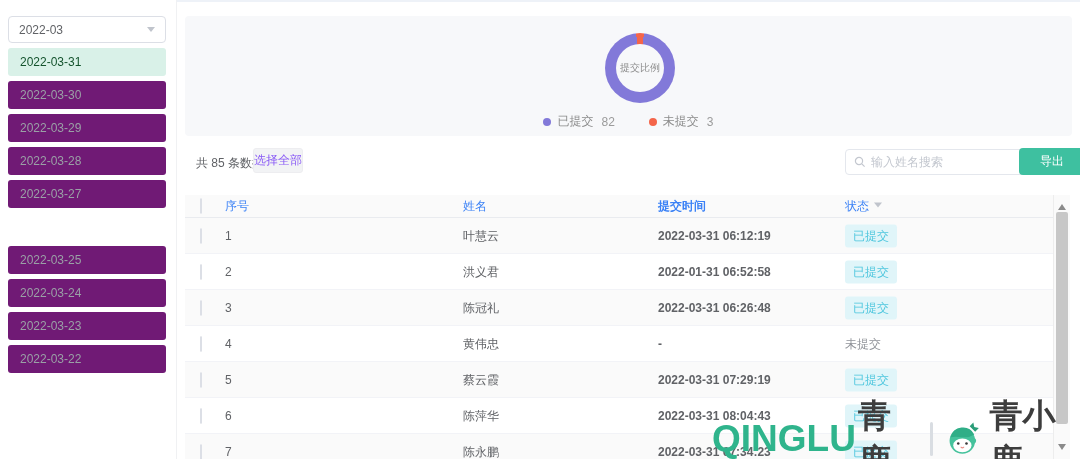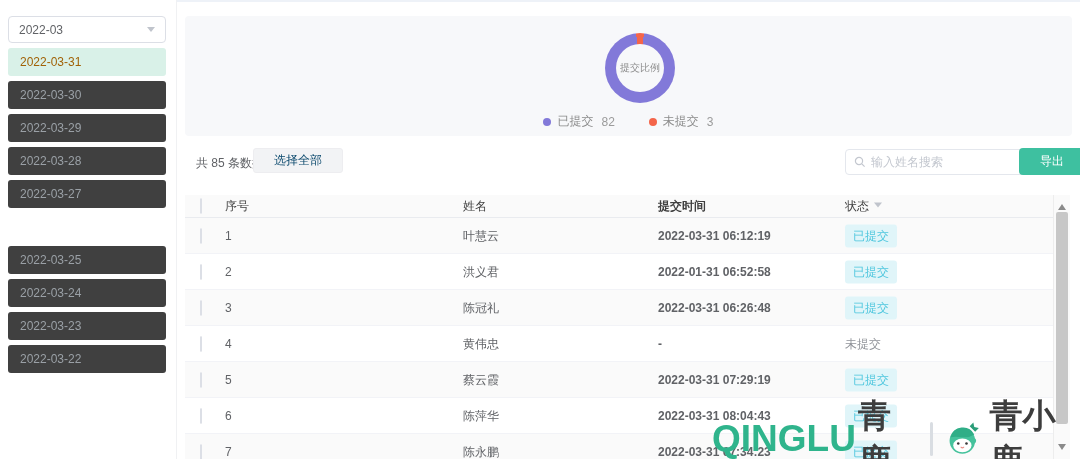--- a/index.html
+++ b/index.html
@@ -8,50 +8,50 @@
   #app { position:relative; width:1080px; height:459px; background:#fff; overflow:hidden; font-size:12px; color:#606266; }
   #top-strip { position:absolute; left:0; top:0; width:1080px; height:2px; background:#eef2f8; }
 
   
   #sidebar { position:absolute; left:0; top:0; width:177px; height:459px; background:#fff; border-right:1px solid #f0f1f3; }
   .month-select { position:absolute; left:8px; top:16px; width:158px; height:27px; border:1px solid #dcdfe6;
     border-radius:4px; background:#fff; display:flex; align-items:center; padding:0 10px; cursor:pointer; }
   .month-select .val { flex:1; color:#606266; font-size:12px; }
   .chevron { width:0; height:0; border:4px solid transparent; border-top:5px solid #c0c4cc; margin-top:4px; }
   .date-item { position:absolute; left:8px; width:158px; height:28px; line-height:28px; padding-left:12px;
-    border-radius:3px; background:#404040; color:#9aa0a6; font-size:12px; cursor:pointer; }
-  .date-item.selected { background:#d9f1e8; color:#a16207; }
+    border-radius:3px; background:#701a75; color:#9aa0a6; font-size:12px; cursor:pointer; }
+  .date-item.selected { background:#d9f1e8; color:#14532d; }
 
   
   #chart-panel { position:absolute; left:185px; top:16px; width:887px; height:120px; background:#f7f8fa; border-radius:4px; }
   #donut { position:absolute; left:420px; top:17px; width:70px; height:70px; border-radius:50%; }
   #donut .hole { position:absolute; inset:11px; background:#f7f8fa; border-radius:50%;
     display:flex; align-items:center; justify-content:center; }
   #donut .hole span { font-size:10px; color:#8c8c8c; }
   #legend { position:absolute; left:0; top:97px; width:887px; display:flex; justify-content:center; gap:34px; }
   .legend-item { display:flex; align-items:center; gap:6px; color:#8c8c8c; font-size:12px; cursor:pointer; }
   .legend-dot { width:8px; height:8px; border-radius:50%; display:inline-block; }
   .legend-val { margin-left:2px; color:#9b9b9b; }
 
   
   #total-text { position:absolute; left:196px; top:155px; color:#606266; }
-  #select-all { position:absolute; left:253px; top:148px; height:25px; padding:0 20px; background:#f2f3f5;
-    border:1px solid #ededf0; border-radius:3px; color:#0c4a6e; font-size:12px; line-height:23px; cursor:pointer; }
+  #select-all { position:absolute; left:253px; top:148px; height:25px; padding:0 0; background:#f2f3f5;
+    border:1px solid #ededf0; border-radius:3px; color:#8b5cf6; font-size:12px; line-height:23px; cursor:pointer; }
   #search-box { position:absolute; left:845px; top:149px; width:184px; height:26px; border:1px solid #e4e7ed;
     border-radius:4px; background:#fff; display:flex; align-items:center; padding:0 8px; gap:5px; }
   #search-box svg { flex:none; }
   #search-box input { border:none; outline:none; width:100%; font-size:12px; color:#606266;
     font-family:"Liberation Sans", sans-serif; background:transparent; }
   #search-box input::placeholder { color:#c3c7cf; }
   #export-btn { position:absolute; left:1019px; top:148px; width:66px; height:27px; background:#3ec0a0; color:#fff;
     border:none; border-radius:4px; font-size:12px; cursor:pointer; font-family:"Liberation Sans", sans-serif; }
 
   
   #table { position:absolute; left:185px; top:195px; width:868px; height:264px; overflow:hidden; background:#fff; }
-  .t-header { position:relative; height:23px; background:#fafafa; border-bottom:1px solid #e9ebef; color:#404040; }
+  .t-header { position:relative; height:23px; background:#fafafa; border-bottom:1px solid #e9ebef; color:#3b82f6; }
   .t-row { position:relative; height:36px; border-bottom:1px solid #f2f3f7; background:#fff; }
   .t-row:nth-child(even) { background:#fafafa; }
   .cell { position:absolute; top:50%; transform:translateY(-50%); white-space:nowrap; }
   .col-check { left:15px; } .col-idx { left:40px; } .col-name { left:278px; } .col-time { left:473px;font-weight:bold; } .col-status { left:660px;text-align:right; }
   .checkbox { width:13px; height:13px; border:1px solid #dcdfe6; border-radius:2px; background:#fff; cursor:pointer; }
   .badge { display:inline-block; padding:3px 8px; background:#e0f5f9; color:#50c7de; border-radius:3px; font-size:12px; }
   .status-plain { color:#909399; }
   .filter-caret { display:inline-block; width:0; height:0; border:4px solid transparent; border-top:5px solid #c0c4cc;
     margin-left:5px; vertical-align:-2px; cursor:pointer; }
 

